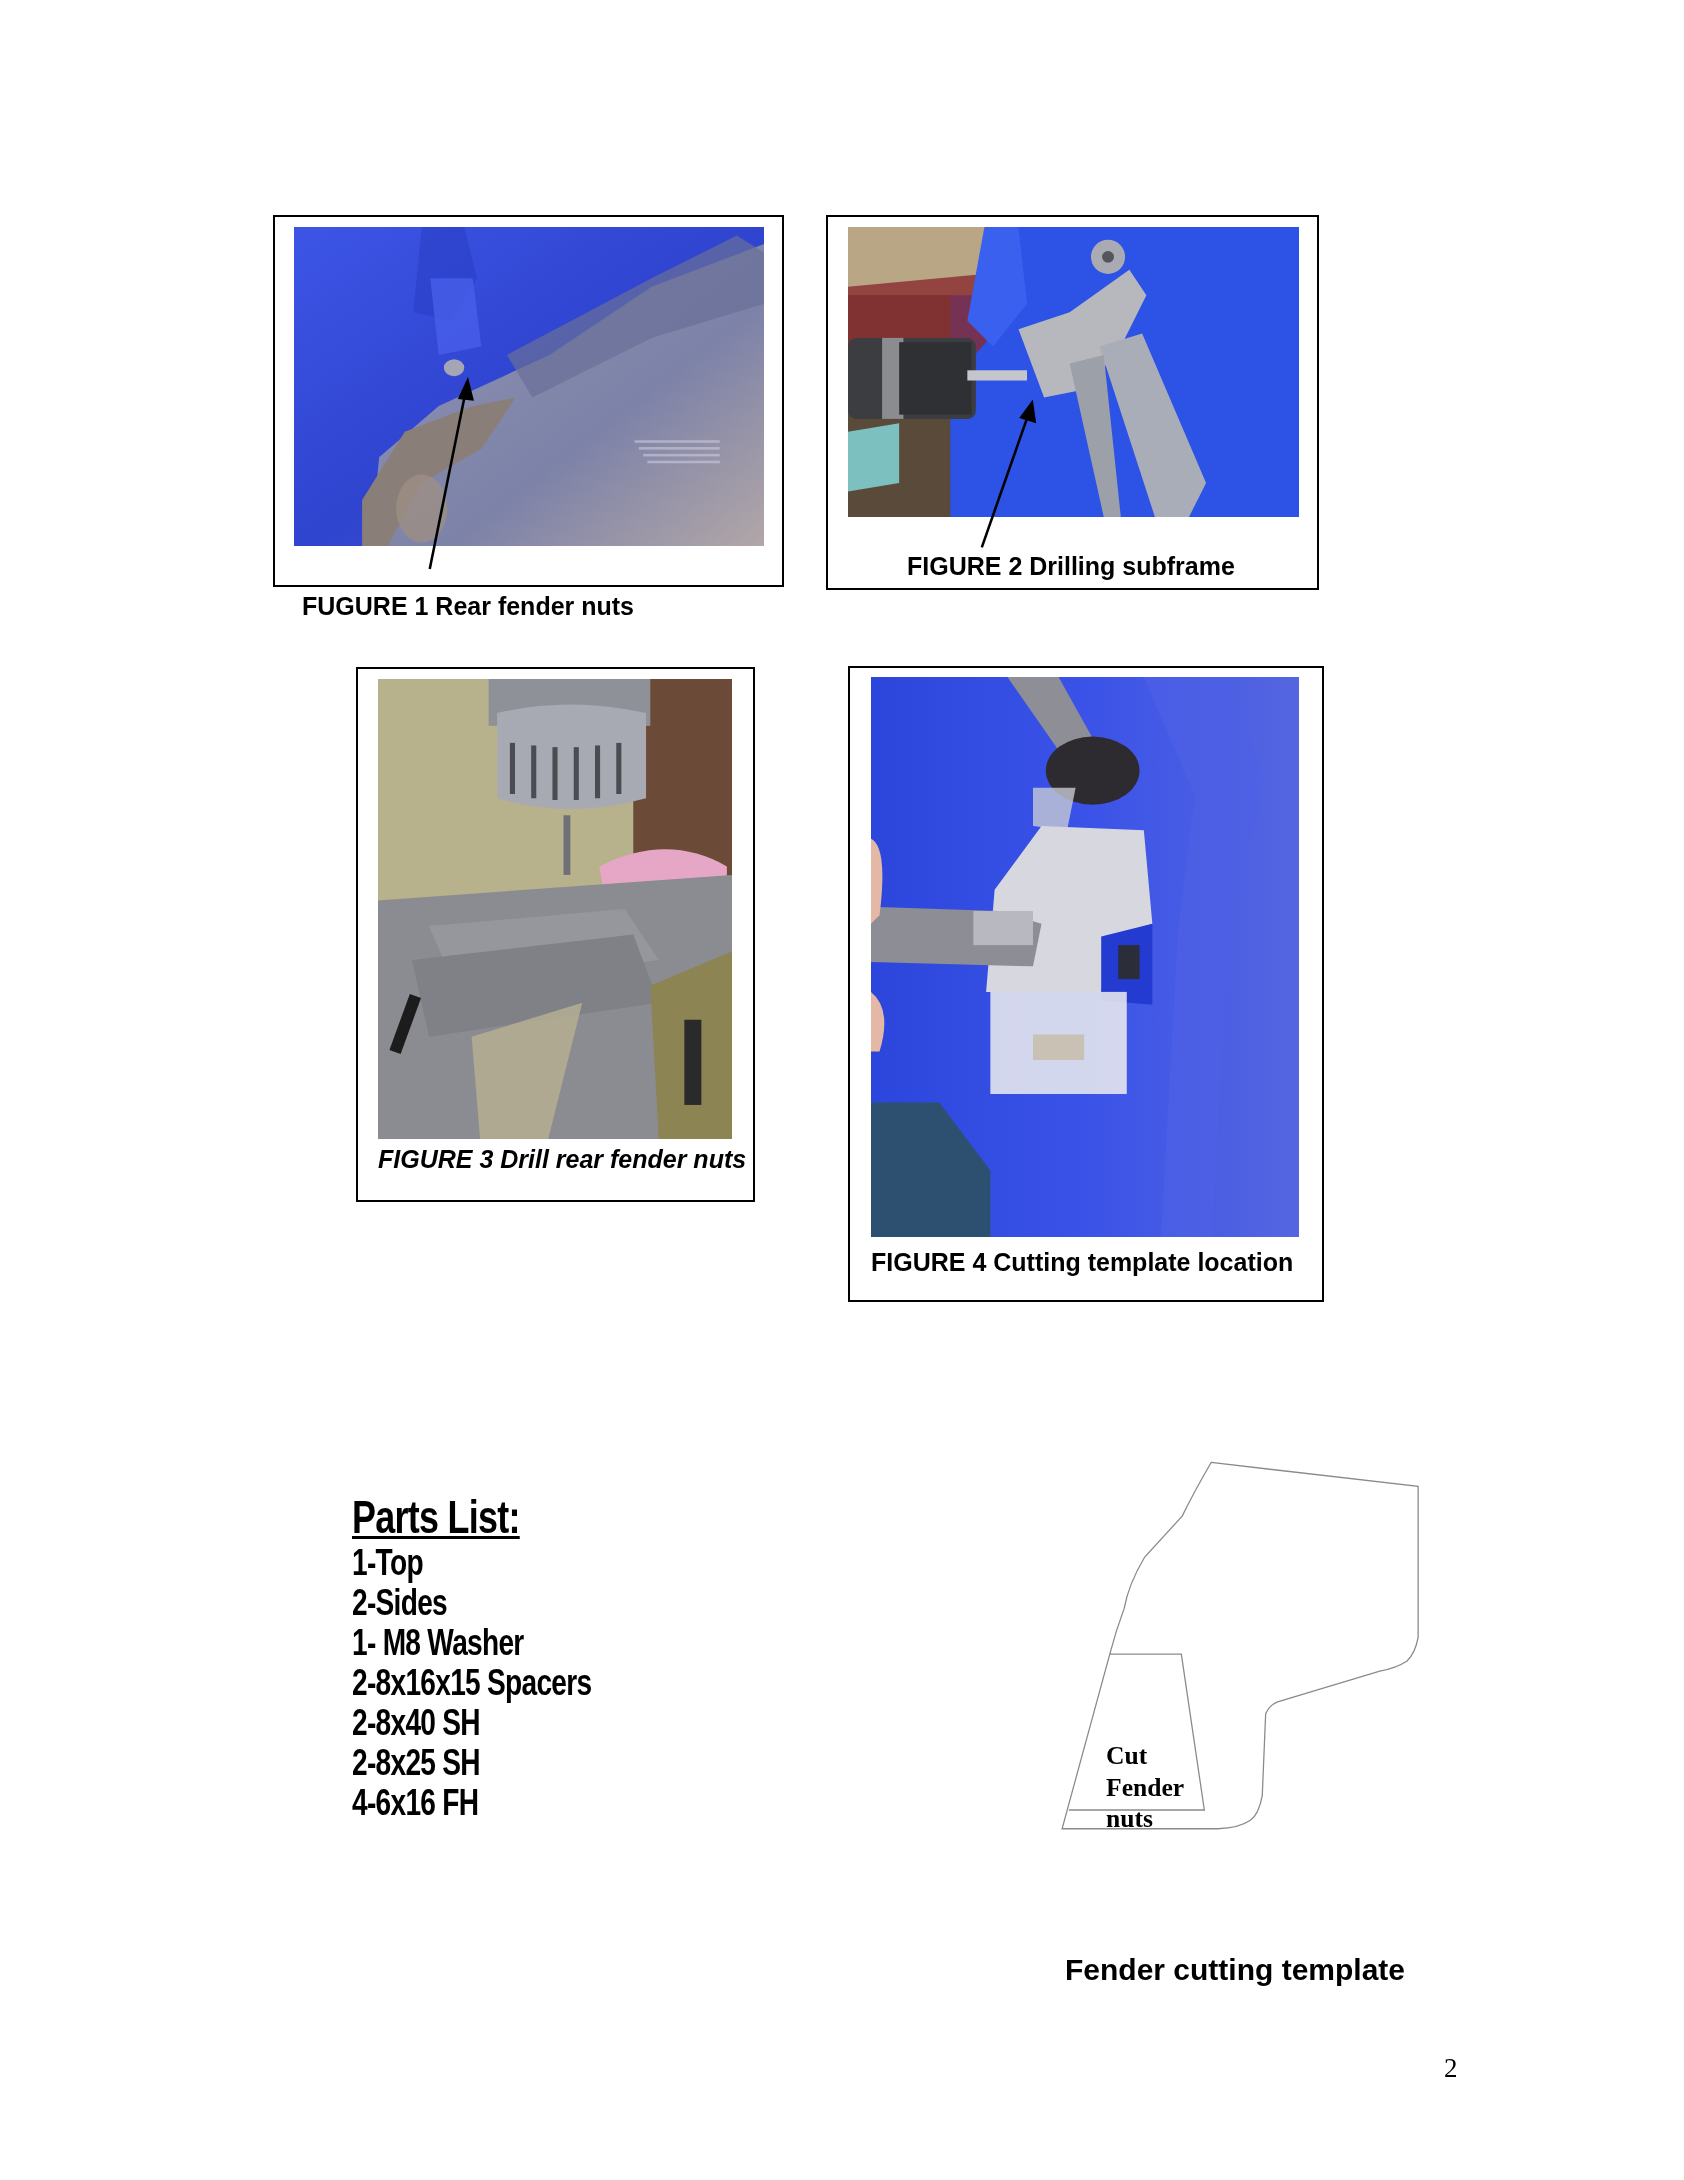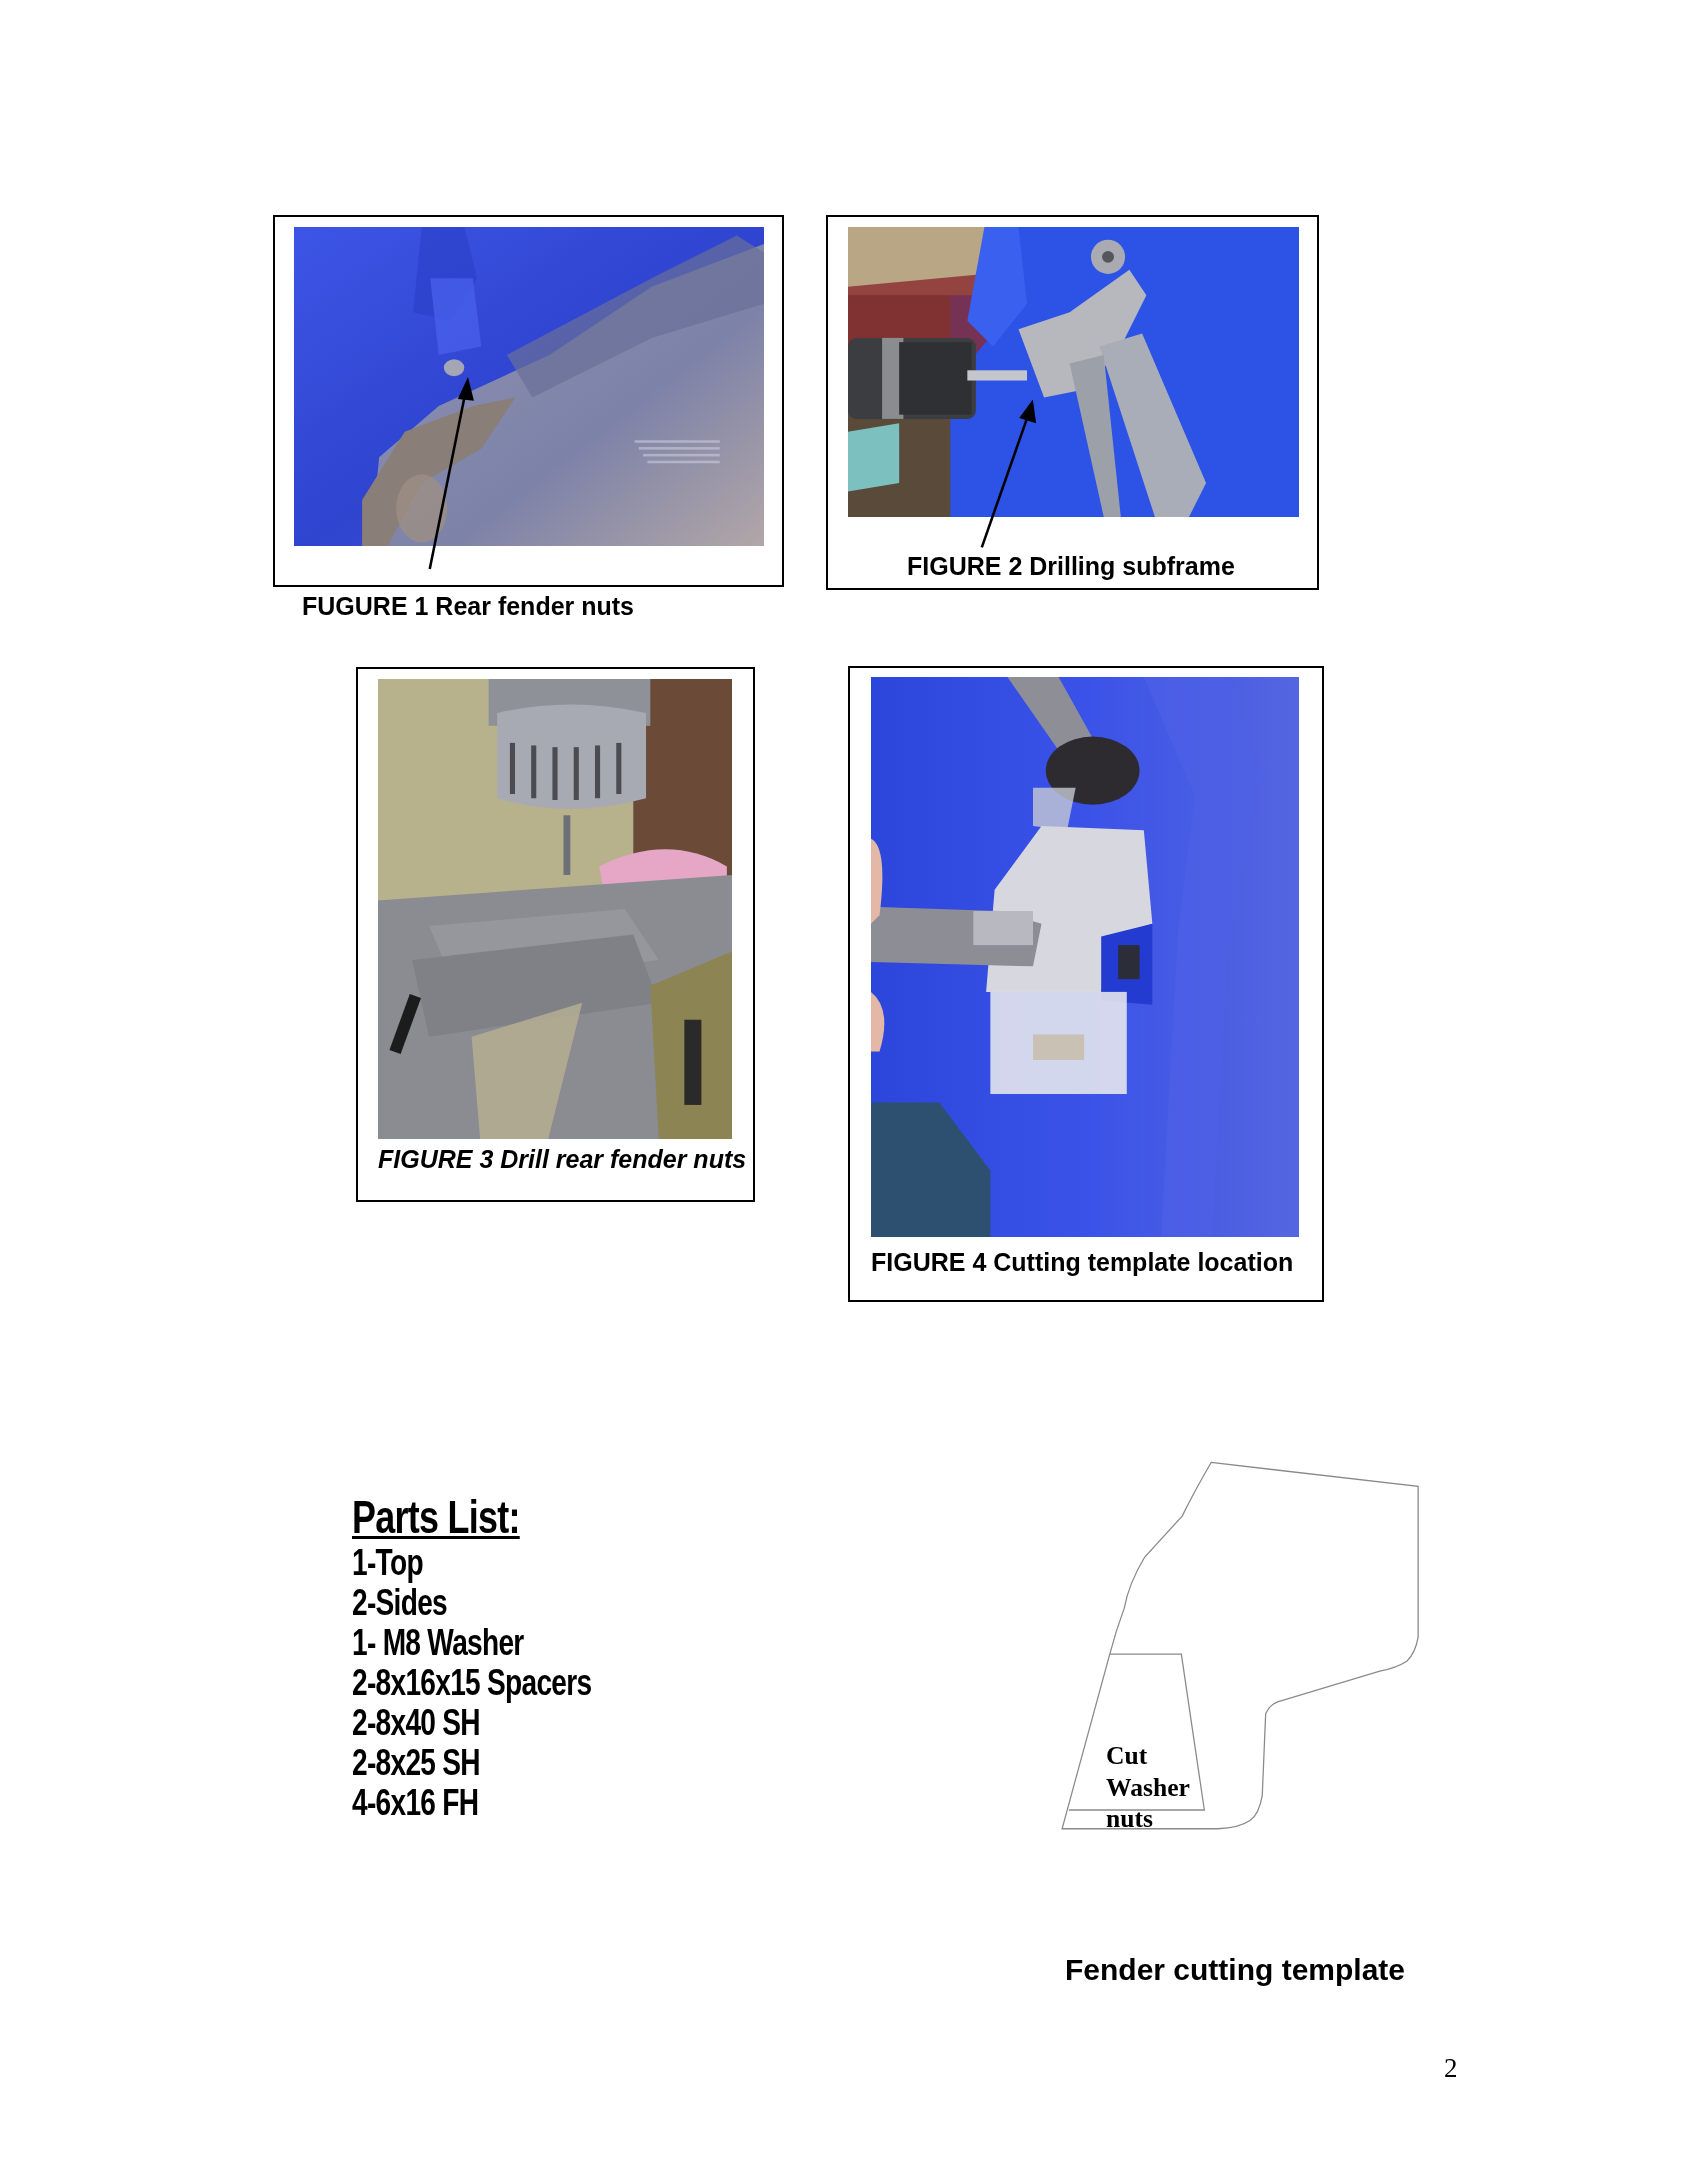--- a/index.html
+++ b/index.html
@@ -249,19 +249,19 @@
            L83 242
            Q90 215 100 188
            Q105 160 124 128
            L168 80
            Q180 55 202 17 Z" fill="none" stroke="#8a8a8a" stroke-width="1.5"></path>
 
   <path d="M83 242 L167 242 L194 425 L35 425" fill="none" stroke="#8a8a8a" stroke-width="1.5"></path>
 </svg>
 <div class="cut-text">
   <div>Cut</div>
-  <div>Washer</div>
+  <div>Fender</div>
   <div>nuts</div>
 </div>
 <div class="template-label">Fender cutting template</div>
 
 <div class="page-number">2</div>
 
 
 </body></html>

